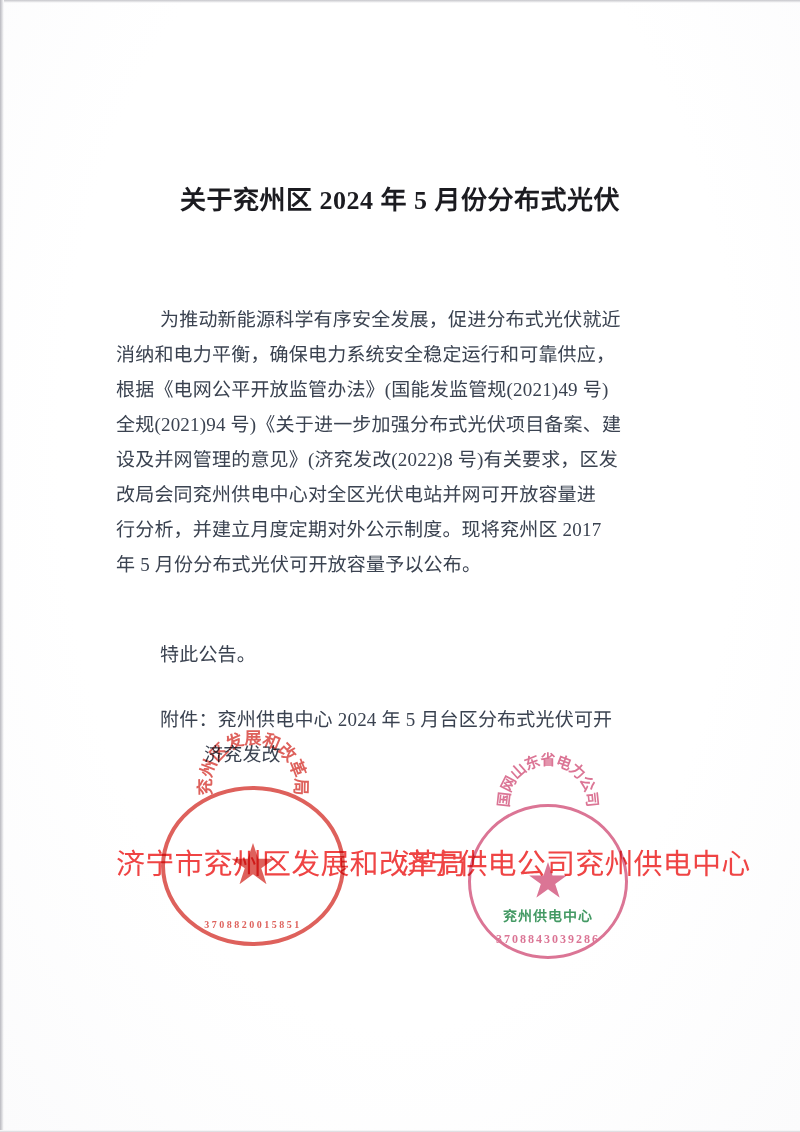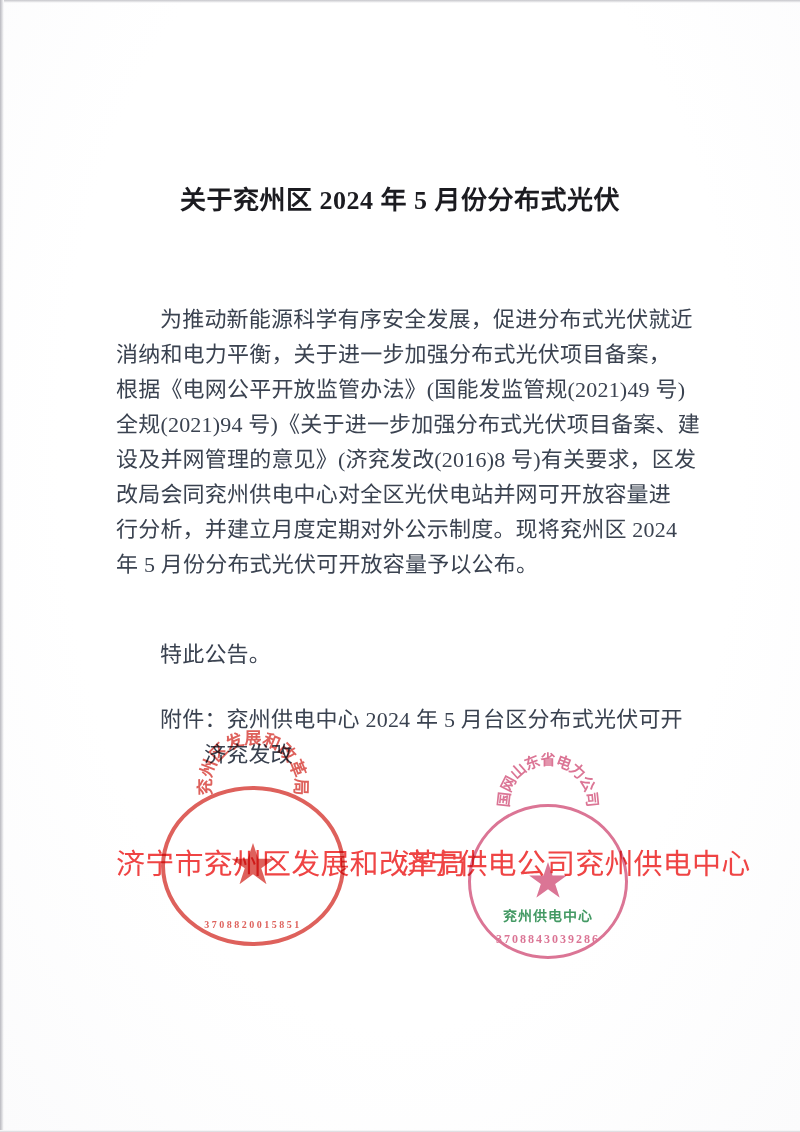--- a/index.html
+++ b/index.html
@@ -66,21 +66,21 @@
     letter-spacing: 0.5px;
     font-family: "Liberation Serif", "DejaVu Serif", serif;
   }
   .title-line { display: block; white-space: nowrap; }
 
   .body-block {
     position: absolute;
     left: 116px;
     width: 552px;
     color: #3a4250;
-    font-size: 22px;
+    font-size: 19px;
     line-height: 35px;
     letter-spacing: 0.2px;
     font-family: "Liberation Serif", "DejaVu Serif", serif;
   }
   .body-line {
     display: block;
     white-space: nowrap;
     height: 35px;
   }
   .indent-2 { padding-left: 44px; }
@@ -200,26 +200,26 @@
   <div class="scan-edge-bottom"></div>
 
   <div id="content">
 
     <div class="title">
       <span class="title-line">关于兖州区 2024 年 5 月份分布式光伏</span>
     </div>
 
     <div class="body-block" id="para-main">
       <span class="body-line indent-2">为推动新能源科学有序安全发展，促进分布式光伏就近</span>
-      <span class="body-line">消纳和电力平衡，关于进一步加强分布式光伏项目备案，</span>
+      <span class="body-line">消纳和电力平衡，确保电力系统安全稳定运行和可靠供应，</span>
       <span class="body-line">根据《电网公平开放监管办法》(国能发监管规(2021)49 号)</span>
       <span class="body-line">全规(2021)94 号)《关于进一步加强分布式光伏项目备案、建</span>
-      <span class="body-line">设及并网管理的意见》(济兖发改(2016)8 号)有关要求，区发</span>
+      <span class="body-line">设及并网管理的意见》(济兖发改(2022)8 号)有关要求，区发</span>
       <span class="body-line">改局会同兖州供电中心对全区光伏电站并网可开放容量进</span>
-      <span class="body-line">行分析，并建立月度定期对外公示制度。现将兖州区 2024</span>
+      <span class="body-line">行分析，并建立月度定期对外公示制度。现将兖州区 2017</span>
       <span class="body-line">年 5 月份分布式光伏可开放容量予以公布。</span>
     </div>
 
     <div class="body-block" id="para-notice">
       <span class="body-line indent-2">特此公告。</span>
     </div>
 
     <div class="body-block" id="para-attach">
       <span class="body-line indent-2">附件：兖州供电中心 2024 年 5 月台区分布式光伏可开</span>
       <span class="body-line indent-4">济兖发改</span>

